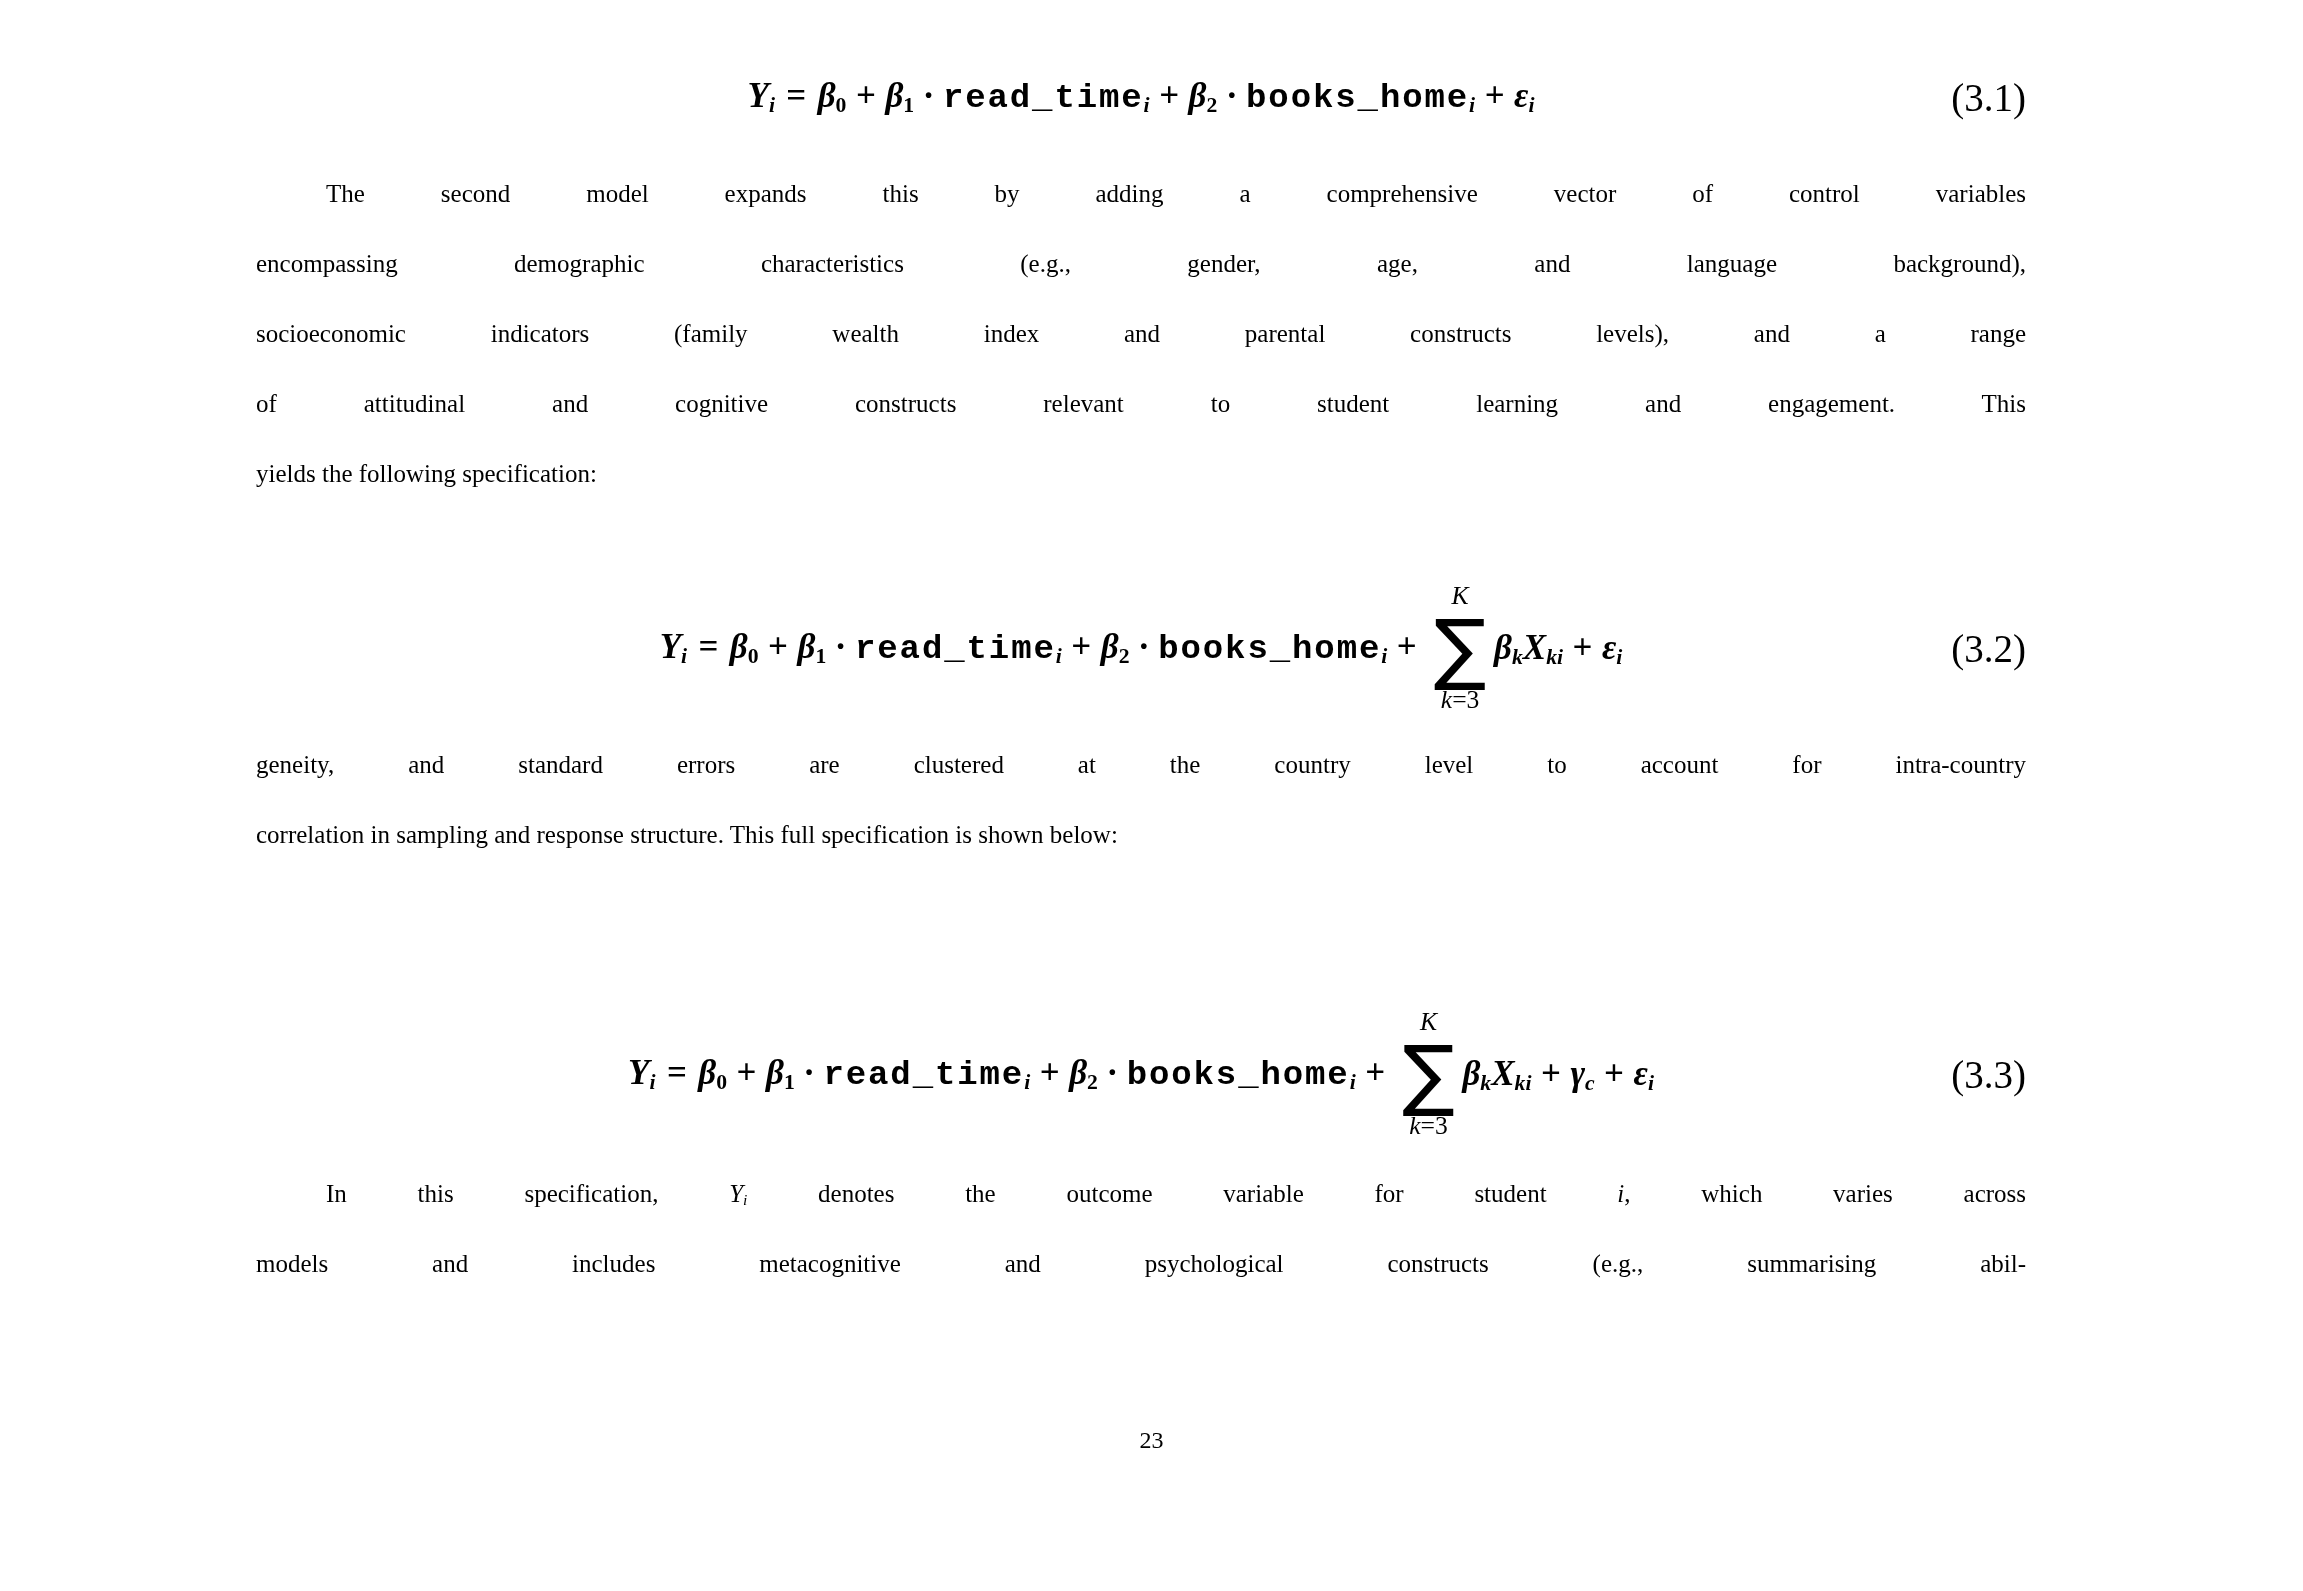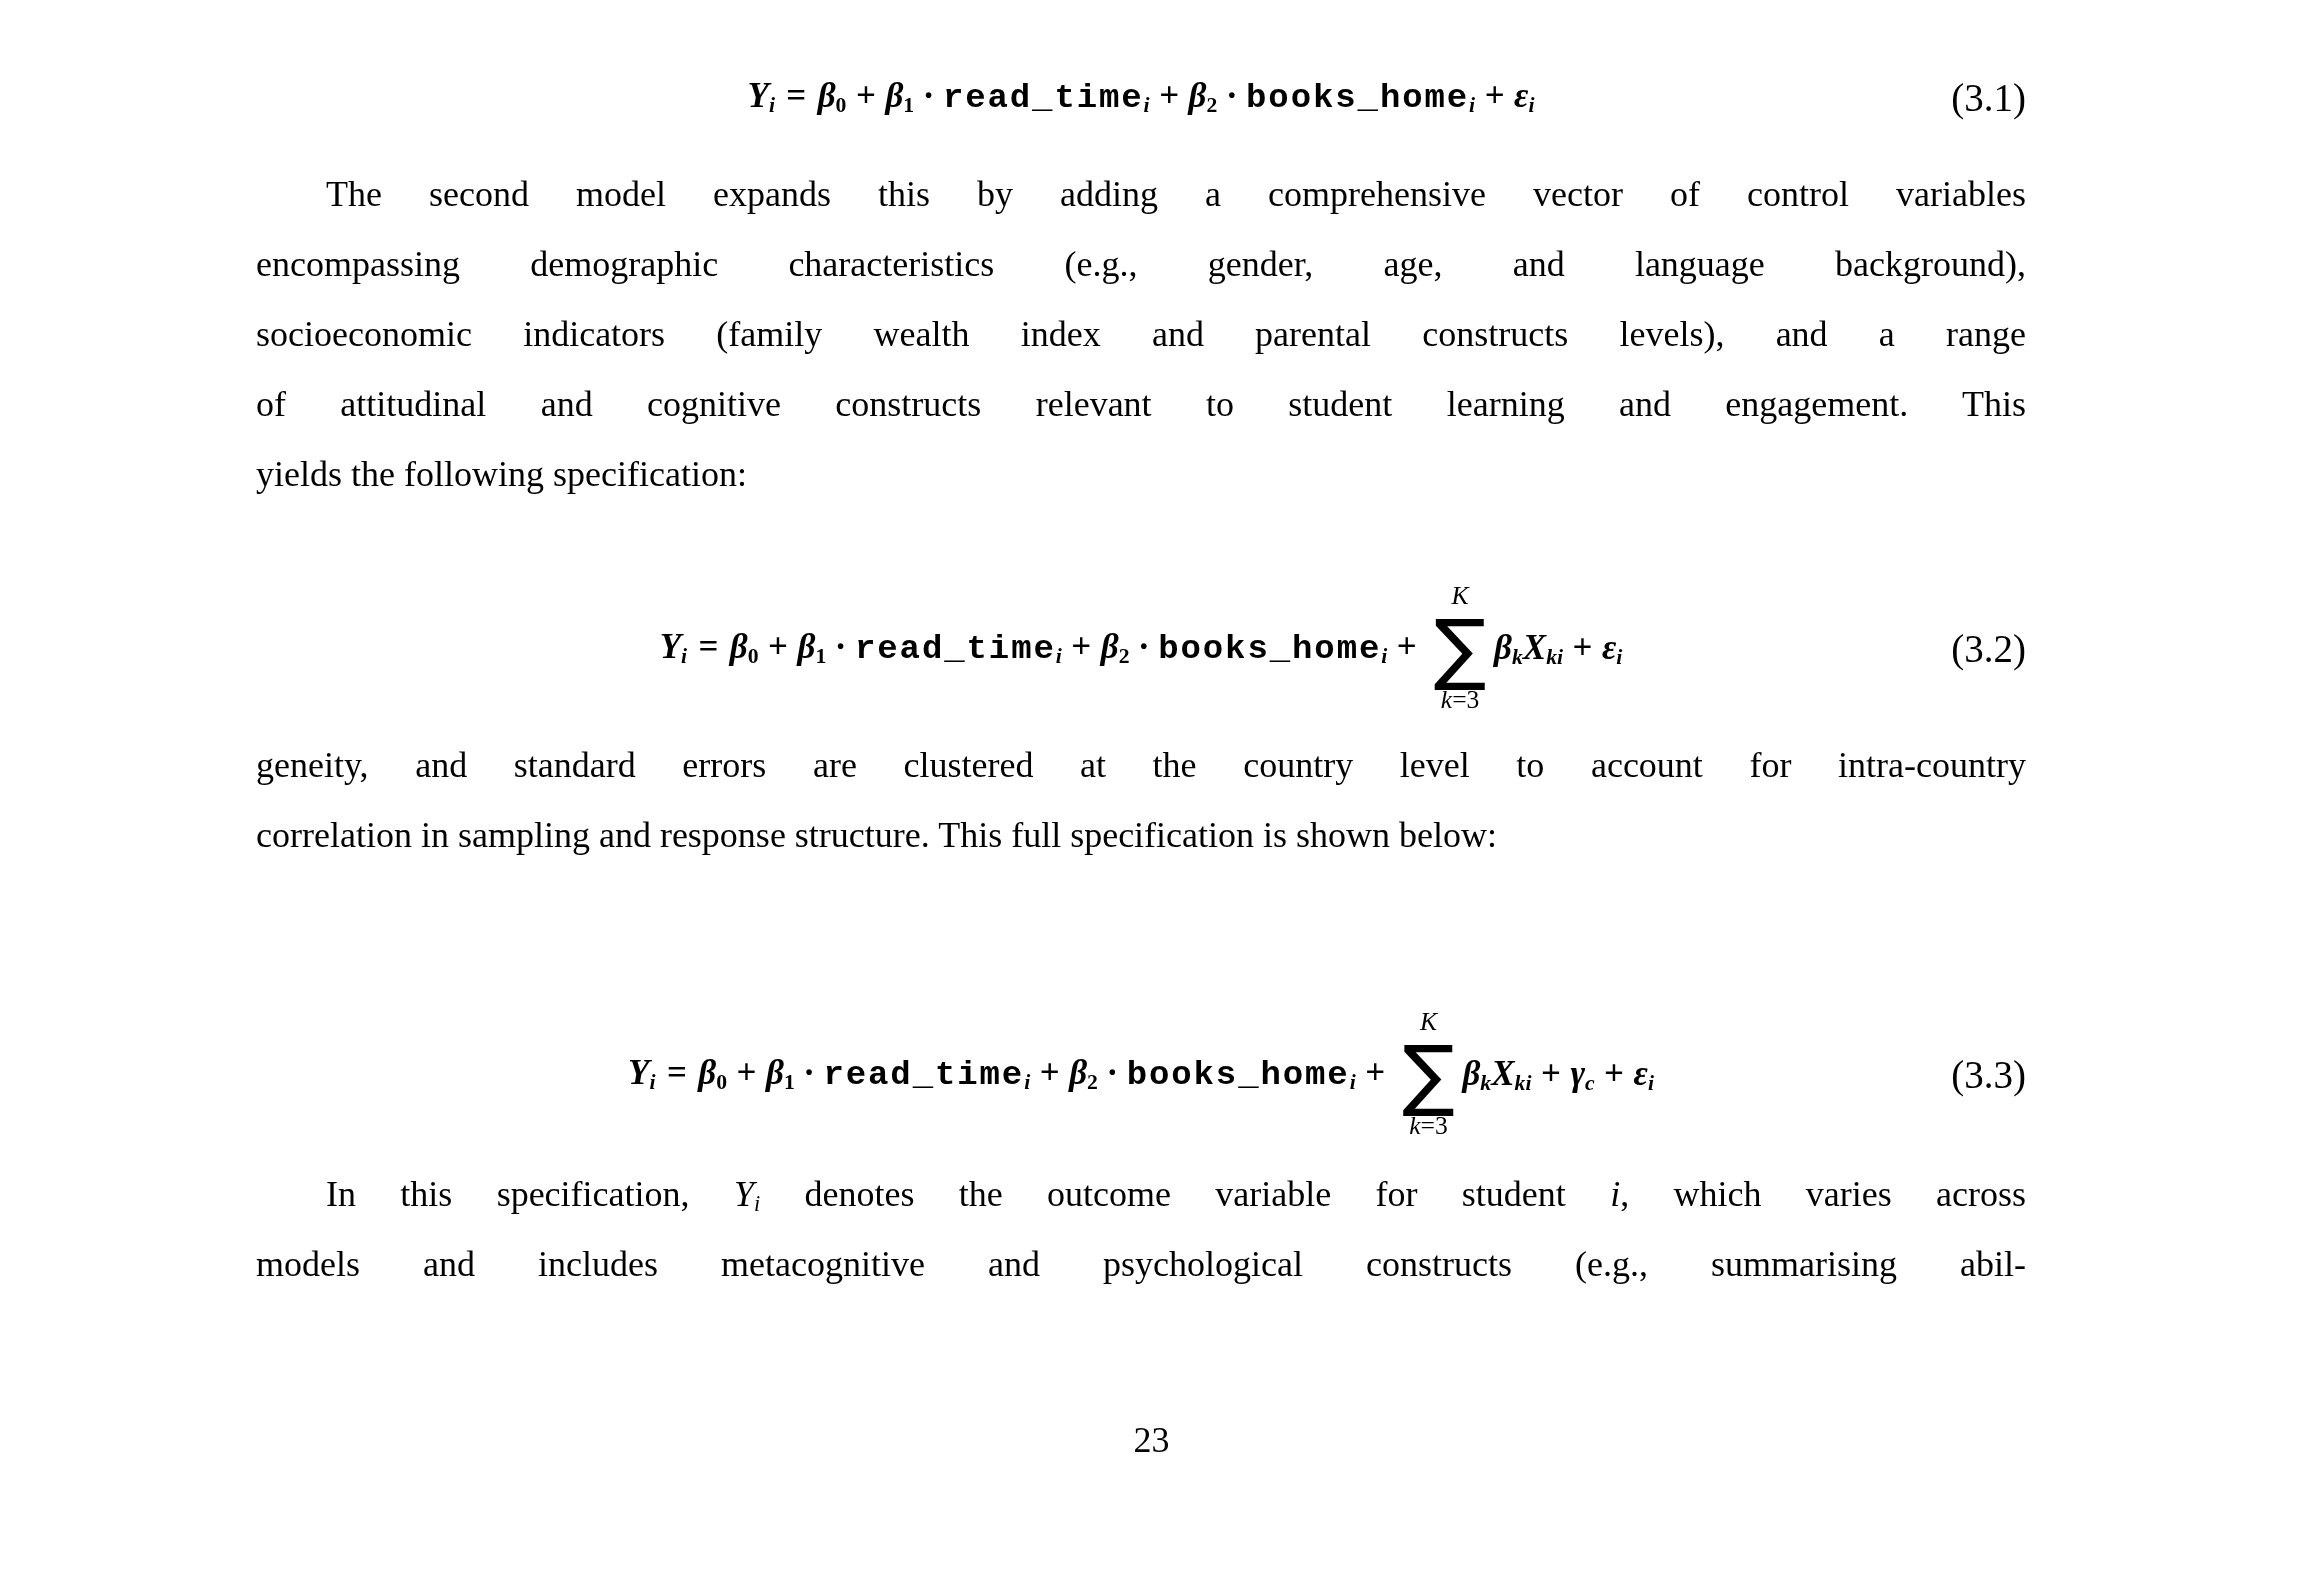--- a/index.html
+++ b/index.html
@@ -4,21 +4,21 @@
 <style>
   * { margin:0; padding:0; box-sizing:border-box; }
   html, body { width:2303px; height:1592px; }
   body {
     position:relative;
     background:#ffffff;
     color:#000000;
     font-family:"Liberation Serif", serif;
   }
   .col { position:absolute; left:256px; width:1770px; }
-  .para { font-size:36px; line-height:70px; }
+  .para { font-size:25px; line-height:70px; }
   .line { text-align:justify; text-align-last:justify; }
   .line.last { text-align-last:auto; }
   .line.indent { text-indent:70px; }
 
   .eq-row {
     position:absolute; left:256px; width:1770px;
     display:flex; align-items:center; justify-content:center;
   }
   #eq1 { top:57px;  height:79px;  }
   #eq2 { top:553px; height:189px; }
@@ -40,21 +40,21 @@
   .sum-lower .mvar { font-style:italic; }
 
   .eq-tag { position:absolute; right:0; top:50%; transform:translateY(-50%); font-size:39px; }
 
   #p1 { top:159px; }
   #p2 { top:730px; }
   #p3 { top:1159px; }
 
   #page-number {
     position:absolute; left:0; top:1405px; width:2303px;
-    text-align:center; font-size:36px; line-height:70px;
+    text-align:center; font-size:24px; line-height:70px;
   }
 </style>
 </head>
 <body>
 
 <div class="eq-row" id="eq1">
   <span class="eq-line"><span class="mvar">Y</span><sub class="msub mi">i</sub><span class="mrel">=</span><span class="mvar">β</span><sub class="msub">0</sub><span class="mop">+</span><span class="mvar">β</span><sub class="msub">1</sub><span class="mdot">·</span><span class="mtt">read_time</span><sub class="msub mi">i</sub><span class="mop">+</span><span class="mvar">β</span><sub class="msub">2</sub><span class="mdot">·</span><span class="mtt">books_home</span><sub class="msub mi">i</sub><span class="mop">+</span><span class="mvar">ε</span><sub class="msub mi">i</sub></span>
   <span class="eq-tag">(3.1)</span>
 </div>
 

